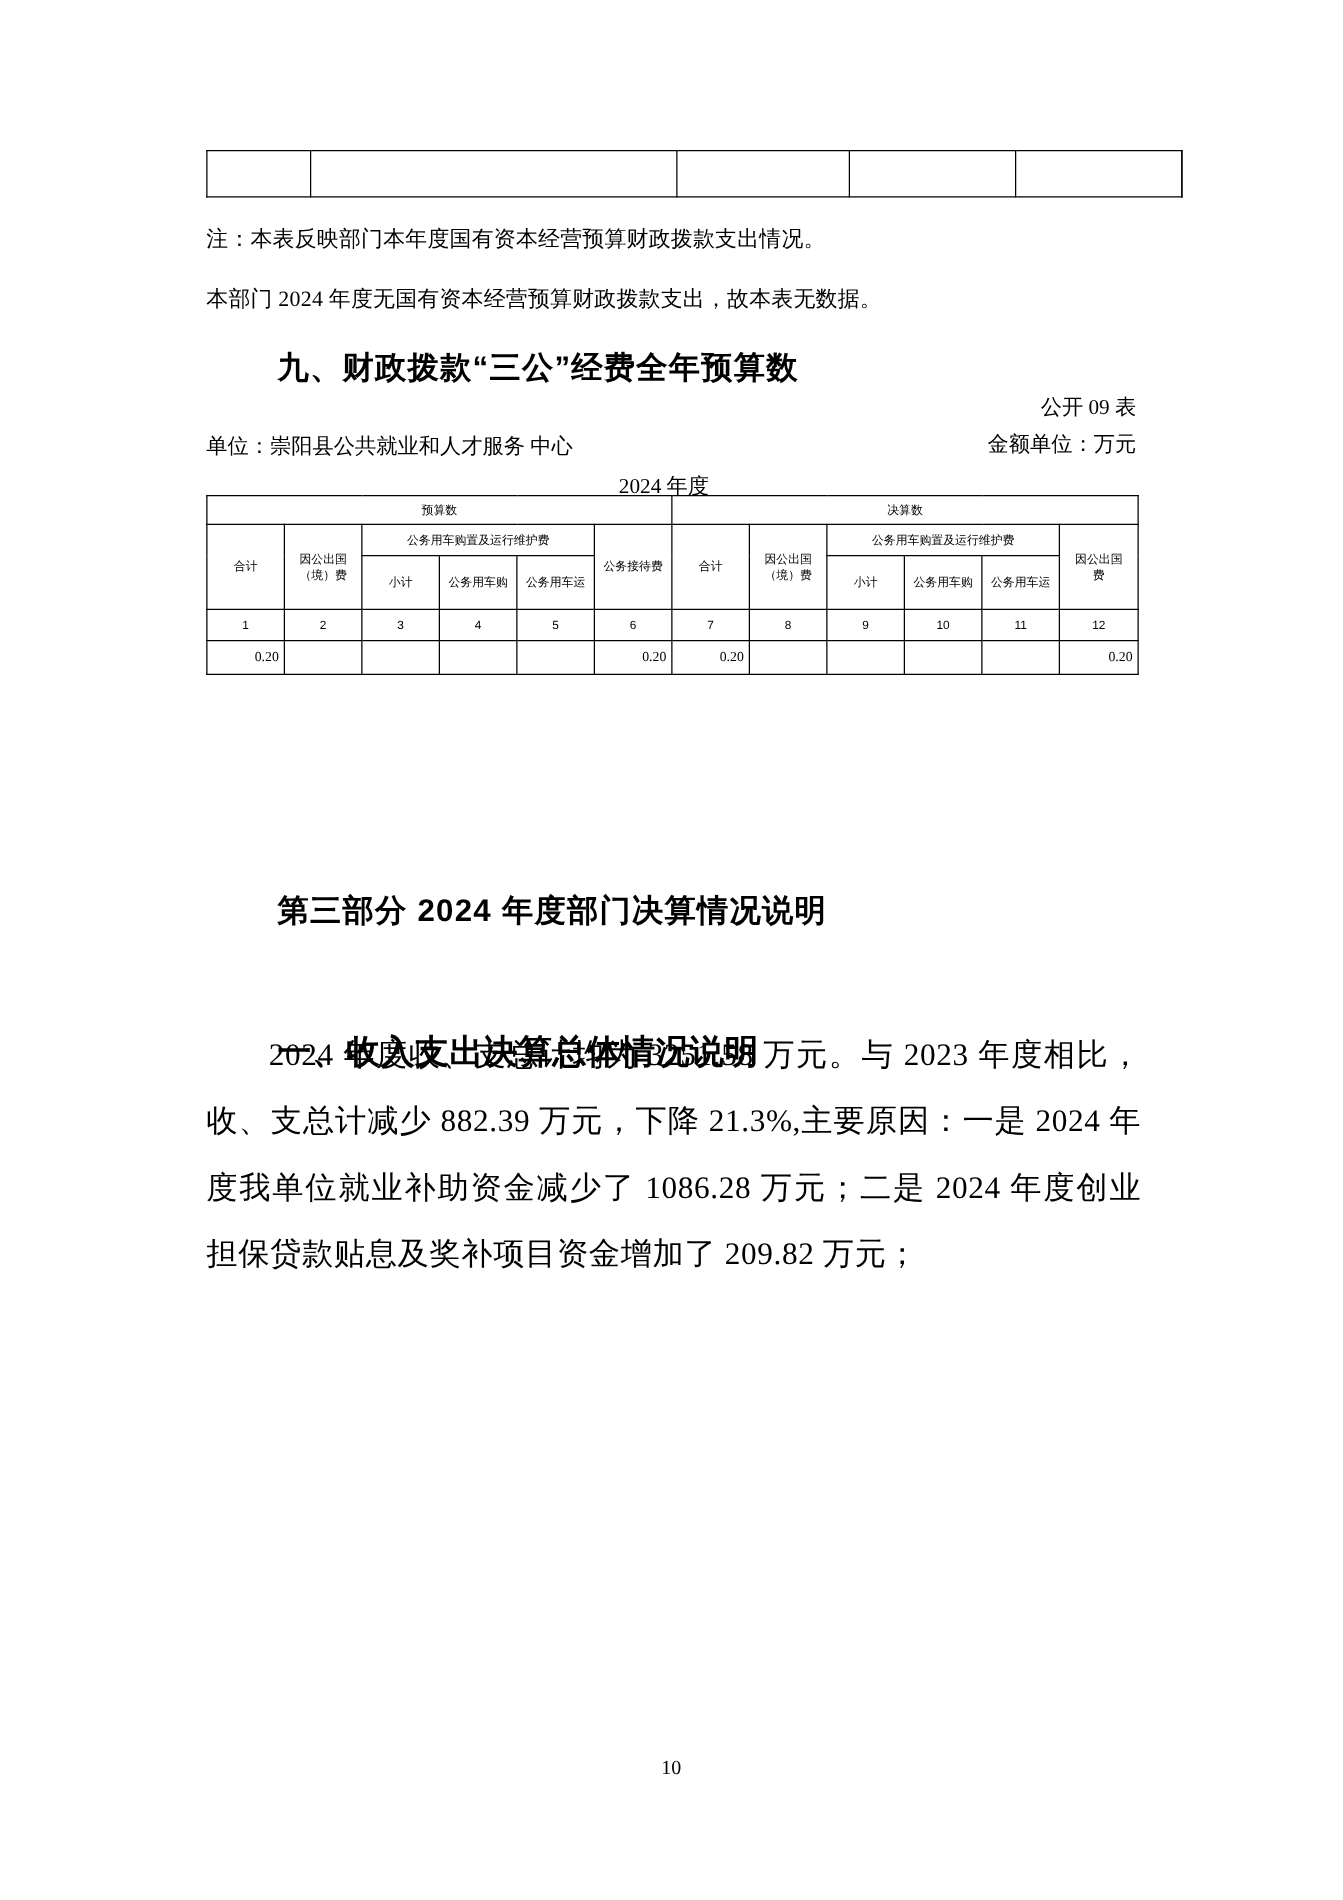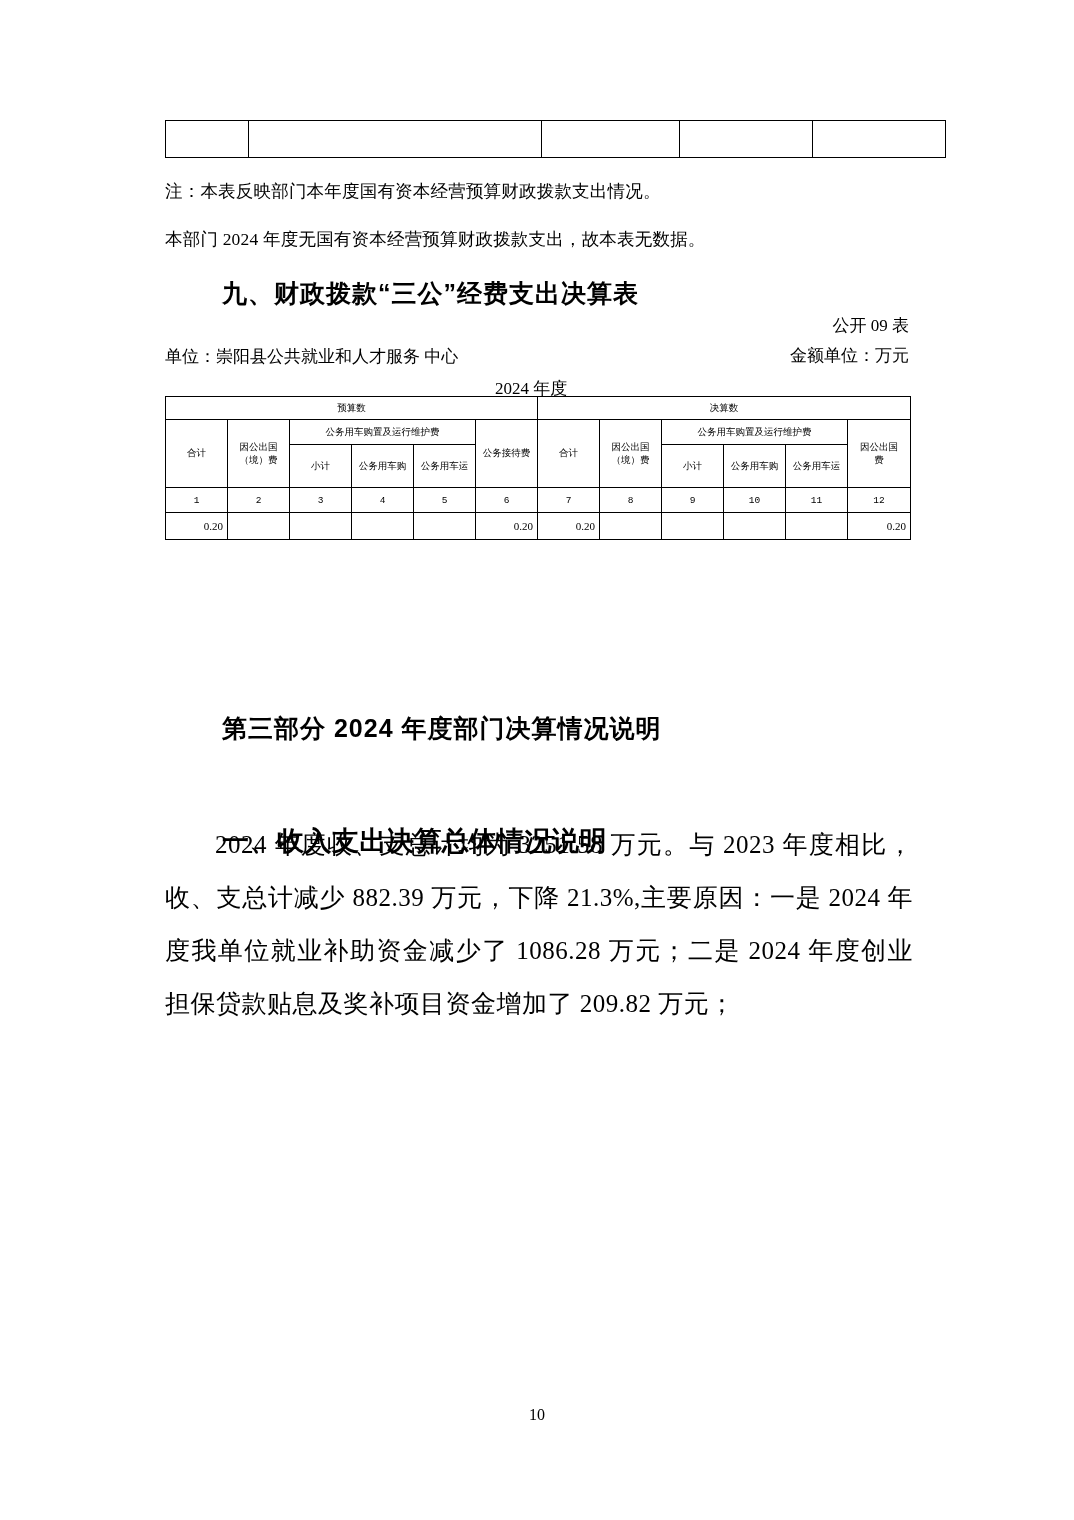--- a/index.html
+++ b/index.html
@@ -85,21 +85,20 @@
     table-layout: fixed;
     font-size: 9.5px;
     font-family: "Liberation Sans", "DejaVu Sans", sans-serif;
   }
   table.sg td {
     border: 1px solid #000;
     text-align: center;
     vertical-align: middle;
     padding: 1px 1px;
     line-height: 13px;
-    font-family: Liberation Mono, monospace;
   }
   table.sg td.grp { height: 20px; }
   table.sg td.hdr { height: 62px; }
   table.sg td.num { height: 22px; }
   table.sg td.val { height: 24px; text-align: right; padding-right: 4px; font-size: 11px;
                     font-family: "Liberation Serif", "DejaVu Serif", serif; }
 
   .tbl-note {
     position: absolute;
     top: 561px;
@@ -148,21 +147,21 @@
       <td style="width:130px;"></td>
       <td></td>
     </tr>
   </tbody>
     </table>
 
   <div class="note-line" style="top:178px; left:165px;">注：本表反映部门本年度国有资本经营预算财政拨款支出情况。</div>
 
   <div class="note-line" style="top:226px; left:165px;">本部门 2024 年度无国有资本经营预算财政拨款支出，故本表无数据。</div>
 
-  <div class="h-section" style="top:277px; left:222px;">九、财政拨款“三公”经费支出决算表</div>
+  <div class="h-section" style="top:277px; left:222px;">九、财政拨款“三公”经费全年预算数</div>
 
   <div class="meta-right" style="top:314px; right:165px;">公开 09 表</div>
 
   <div class="meta-left" style="top:344px; left:165px; width:430px;">
     <span>单位：崇阳县公共就业和人才服务</span>
     <span>中心</span>
   </div>
 
   <div class="meta-left" style="top:344px; left:495px;margin-top:32px;">2024 年度</div>
 

